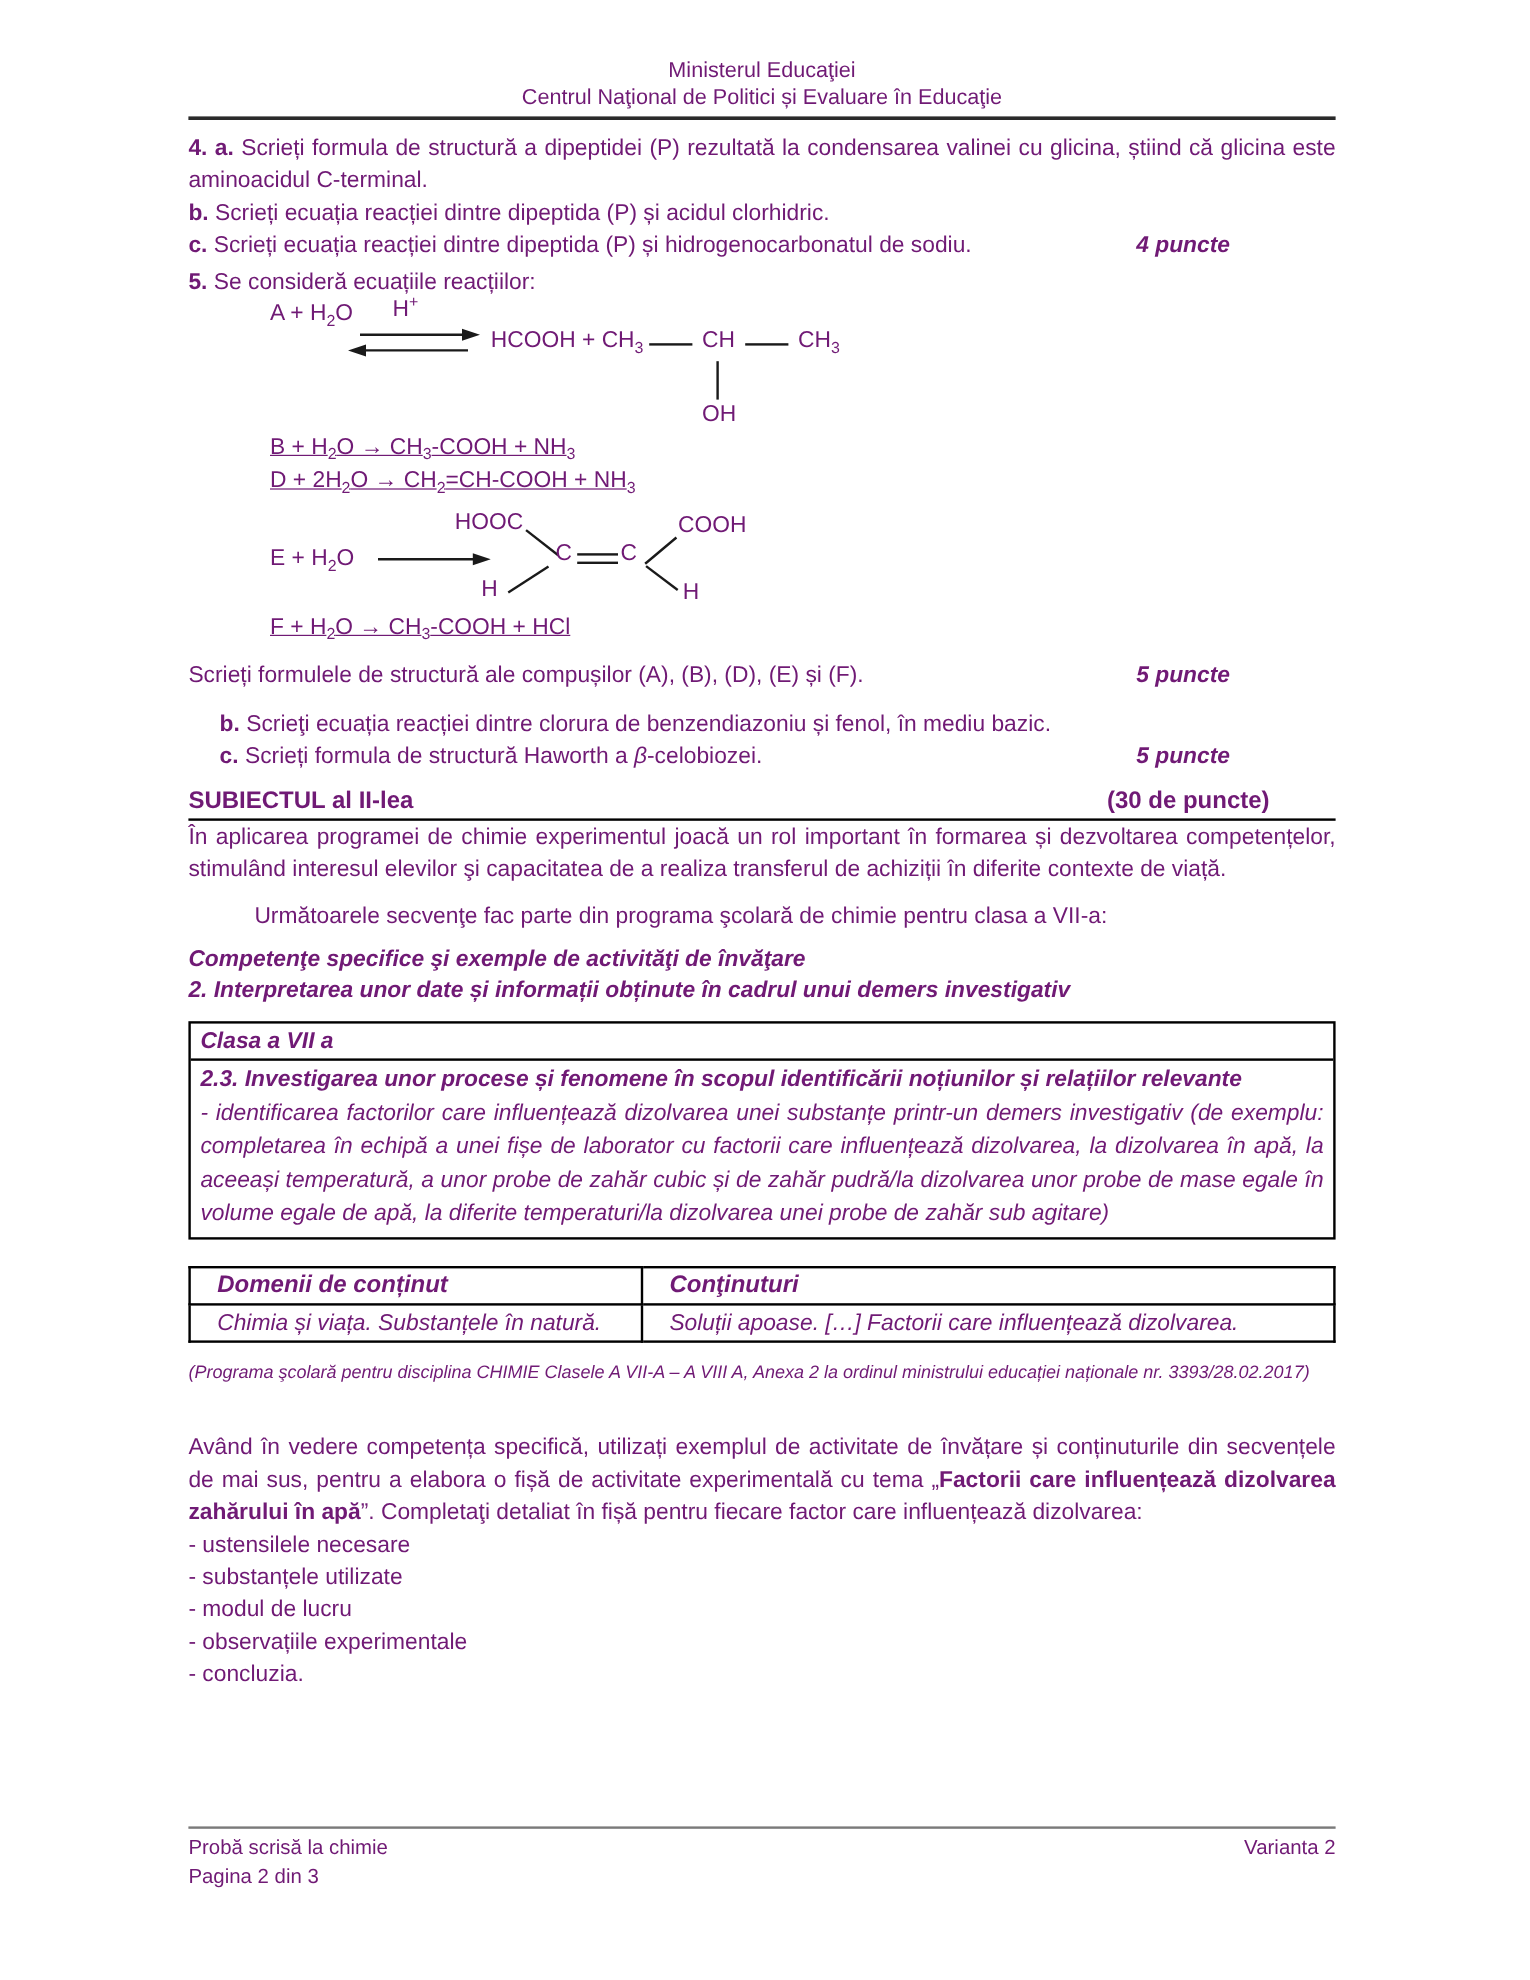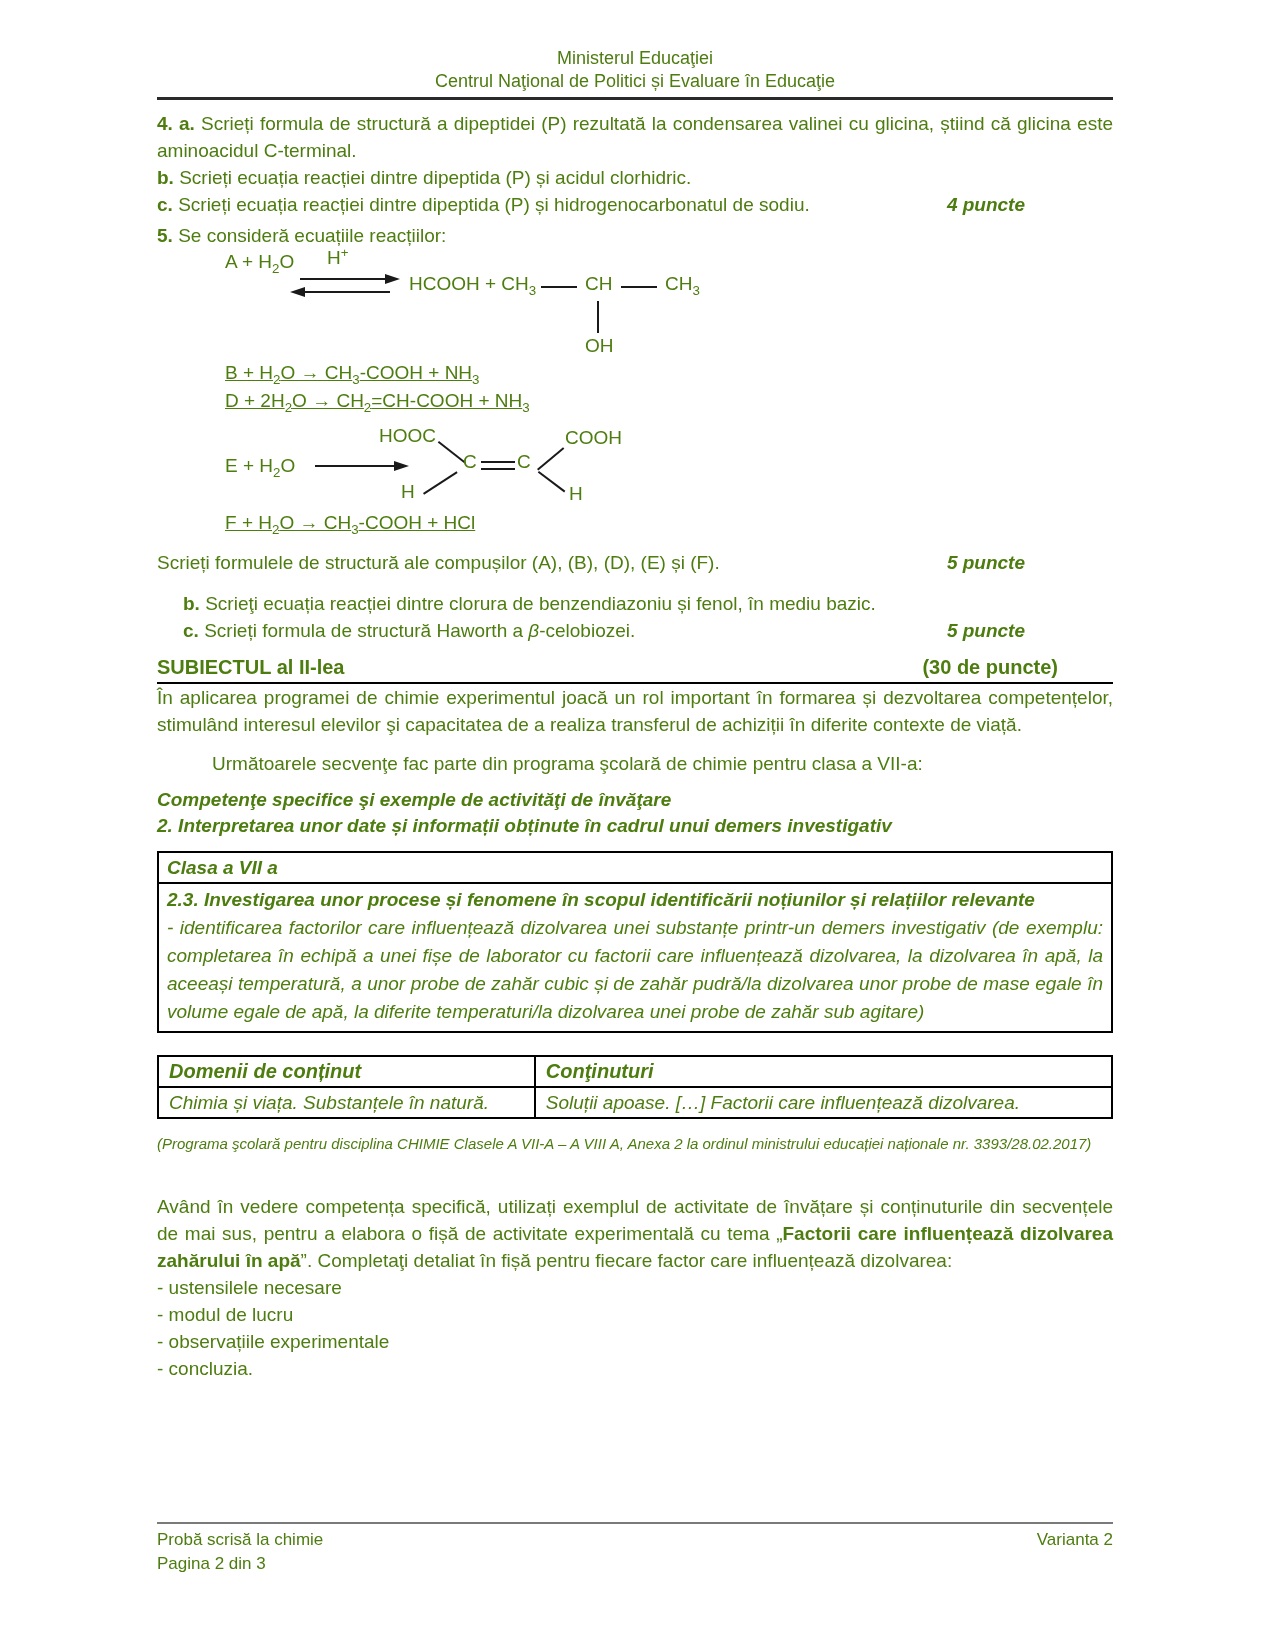--- a/index.html
+++ b/index.html
@@ -1,19 +1,19 @@
 <!DOCTYPE html>
 <html lang="ro"><head>
 <meta charset="utf-8">
 <style>
   * { margin:0; padding:0; box-sizing:border-box; }
   body { background:#e8e8e8; }
   .page {
     position:relative; width:1275px; height:1650px; margin:0 auto;
-    background:#ffffff; color:#4d7c0f;
+    background:#ffffff; color:#701a75;
     font-family:"Liberation Sans","DejaVu Sans",sans-serif;
     font-size:19px; line-height:27px; overflow:hidden;
   }
   .content { position:absolute; left:157px; top:0; width:956px; }
   .page-header { text-align:center; padding-top:47px; font-size:18px; line-height:23px; }
   .header-rule { height:3px; background:#2a2a2a; margin-top:4px; }
   p { margin:0; }
   .justify { text-align:justify; }
   b { font-weight:bold; }
   .it { font-style:italic; }
@@ -41,21 +41,21 @@
   .intro2 { text-indent:55px; margin-top:12px; }
   .bold-it { font-weight:bold; font-style:italic; }
   .h-line { line-height:26px; }
   
   .t1 { border:2px solid #000; margin-top:12px; }
   .t1-r1 { padding:1px 8px; border-bottom:2px solid #000; font-weight:bold; font-style:italic; }
   .t1-r2 { padding:2px 8px 5px; font-style:italic; line-height:28px; }
   .t1-title { font-weight:bold; text-align:justify; }
   
   .t2 { width:100%; border-collapse:collapse; margin-top:22px; }
-  .t2 td { border:2px solid #000; padding:1px 10px; font-style:italic; vertical-align:top; }
+  .t2 td { border:2px solid #000; padding:1px 22px; font-style:italic; vertical-align:top; }
   .t2 .hdr { font-weight:bold; font-size:20px; }
   .t2 .c1 { width:39.5%; }
   .note { font-size:15px; line-height:22px; font-style:italic; margin-top:14px; }
   .task { margin-top:38px; }
   .footer { position:absolute; top:1522px; left:157px; width:956px;
             border-top:2px solid #7a7a7a; font-size:17px; line-height:24px; }
   .footer-row { display:flex; justify-content:space-between; padding-top:4px; }
   .footer-center { text-align:left; }
 </style>
 </head>
@@ -166,20 +166,21 @@
           <td class="c1">Chimia și viața. Substanțele în natură.</td>
           <td>Soluții apoase. […] Factorii care influențează dizolvarea.</td>
         </tr>
       </tbody>
     </table>
 
     <p class="note">(Programa şcolară pentru disciplina CHIMIE Clasele A VII-A – A VIII A, Anexa 2 la ordinul ministrului educației naționale nr. 3393/28.02.2017)</p>
 
     <p class="task justify"><span>Având în vedere competența specifică, utilizați exemplul de activitate de învățare și conținuturile din secvențele de mai sus, pentru a elabora o fișă de activitate experimentală cu tema „</span><b>Factorii care influențează dizolvarea zahărului în apă</b><span>”. Completaţi detaliat în fișă pentru fiecare factor care influențează dizolvarea:</span></p>
     <p>- ustensilele necesare</p>
+    <p>- substanțele utilizate</p>
     <p>- modul de lucru</p>
     <p>- observațiile experimentale</p>
     <p>- concluzia.</p>
 
   </div>
 
   <div class="footer">
     <div class="footer-row">
       <span>Probă scrisă la chimie</span>
       <span>Varianta 2</span>

